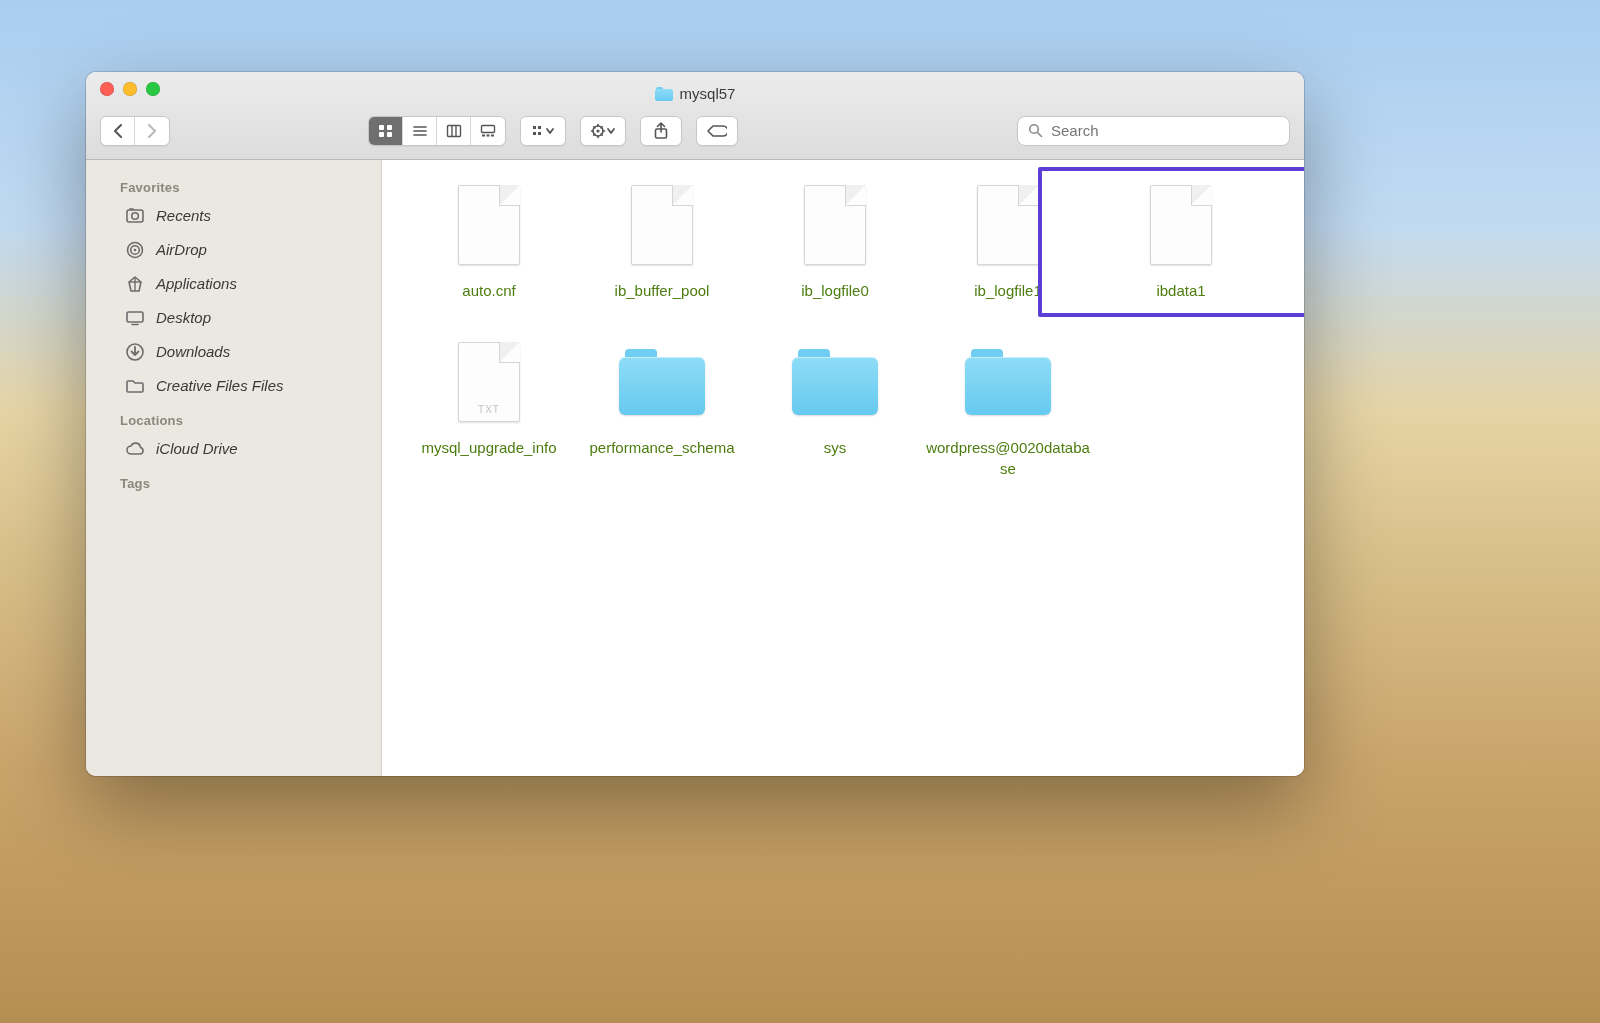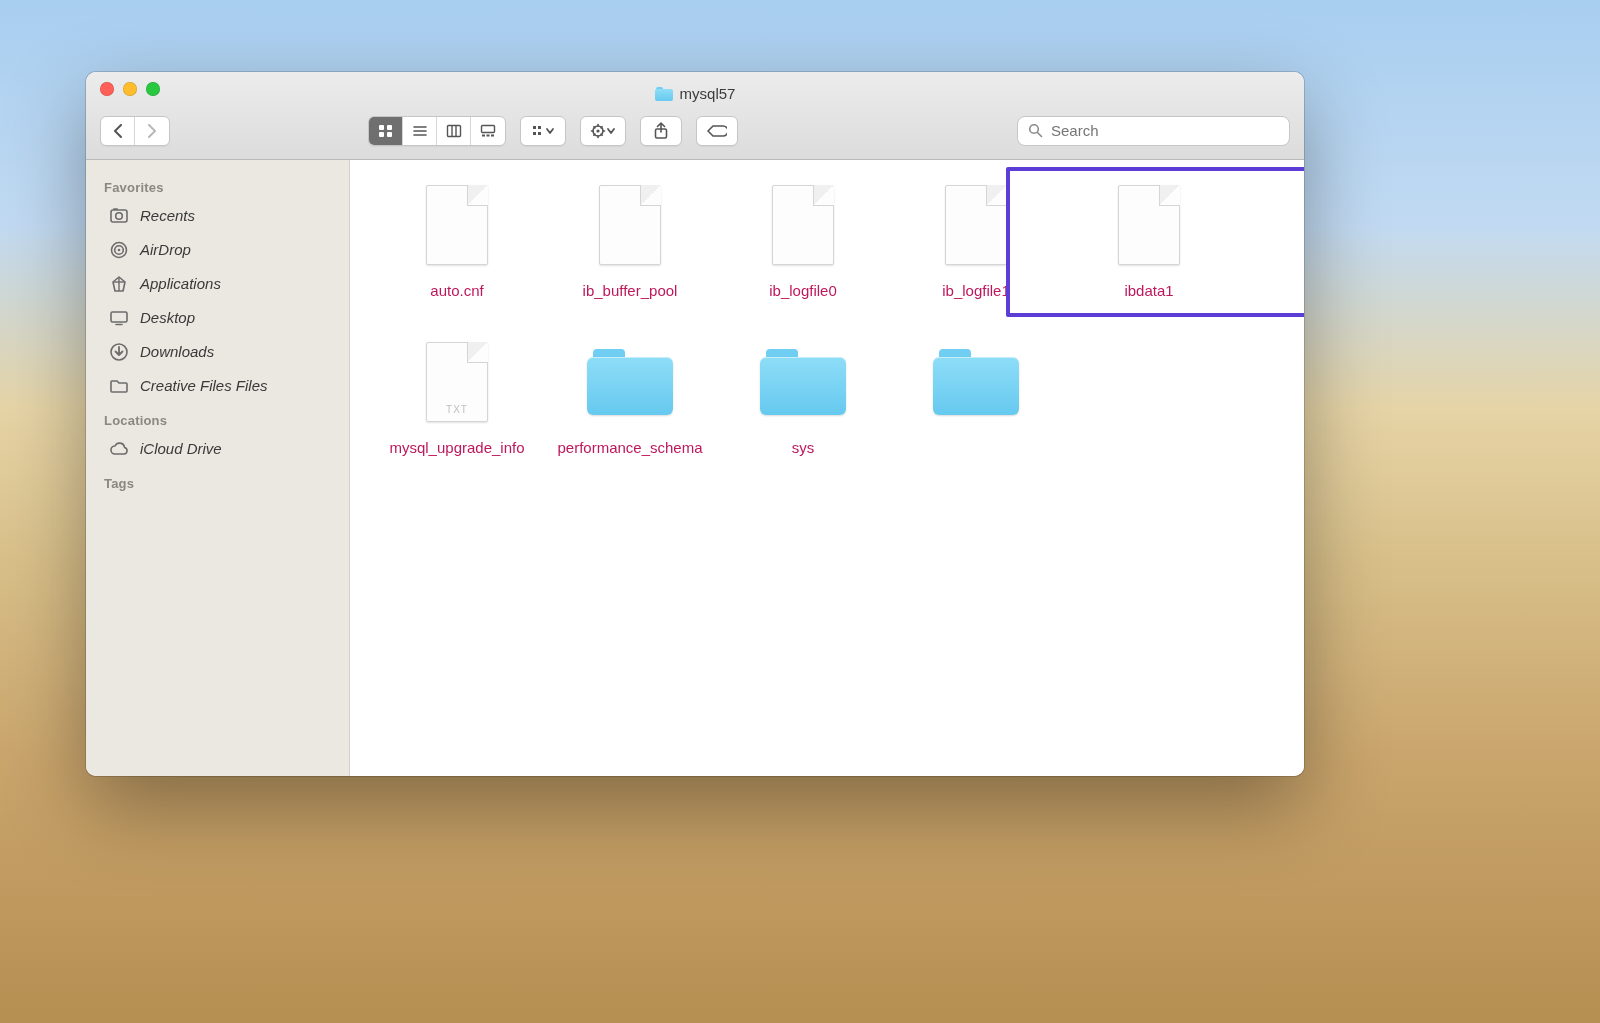--- a/index.html
+++ b/index.html
@@ -52,35 +52,35 @@
   .searchbox{
     flex:1; max-width:380px; margin-left:auto; height:30px;
     background:#fff; border:1px solid #c6c6c6; border-radius:8px;
     display:flex; align-items:center; padding:0 10px; gap:8px; color:#8a8a8a;
   }
   .searchbox input{ border:none; outline:none; font-size:15px; flex:1; color:#333; background:transparent;}
   .spacer{flex:1;}
 
   .body { flex:1; display:flex; }
   .sidebar {
-    width: 264px; background:#ebe8e1; border-right:1px solid #d5d2ca;
-    padding: 10px 0 0 0; font-size:15px; color:#393939;
+    width: 296px; background:#ebe8e1; border-right:1px solid #d5d2ca;
+    padding: 10px 0 0 16px; font-size:15px; color:#393939;
   }
   .sb-header{ padding: 4px 18px; color:#8a887f; font-size:13px; font-weight:600; letter-spacing:.2px; margin-top:6px;}
   .sb-item{ display:flex; align-items:center; gap:10px; padding:5px 18px 5px 22px; line-height:24px; cursor:default;font-style:italic;}
   .sb-icon{ width:22px; height:20px; display:flex; align-items:center; justify-content:center; color:#6c6c6c;}
   svg{display:block;}
 
   .content {
     flex:1; background:#fff; padding: 18px 22px; position:relative; overflow:auto;
   }
   .grid { display:grid; grid-template-columns: repeat(5, 170px); gap: 34px 3px;}
   .item { width:170px; display:flex; flex-direction:column; align-items:center; text-align:center; cursor:default;}
   .iconwrap{ width:86px; height:94px; display:flex; align-items:center; justify-content:center; position:relative;}
-  .label{ font-size:15px; color:#be185d; margin-top:8px; line-height:21px; max-width:168px; word-break:break-word;}
+  .label{ font-size:15px; color:#4d7c0f; margin-top:8px; line-height:21px; max-width:168px; word-break:break-word;}
 
   
   .fileicon{ width:62px; height:80px; background:#fdfdfd; border:1px solid #d5d5d5; border-radius:2px; position:relative; box-shadow: 0 1px 2px rgba(0,0,0,.12);}
   .fileicon::before{ content:""; position:absolute; top:-1px; right:-1px; width:20px; height:20px;
     background: linear-gradient(135deg, #f0f0f0 0 50%, #fdfdfd 50% 100%);
     border-left:1px solid #d5d5d5; border-bottom:1px solid #d5d5d5; border-top-right-radius:2px;}
   .fileicon.txt::after{ content:"TXT"; position:absolute; bottom:6px; left:0; right:0; text-align:center; font-size:10px; color:#bfbfbf; letter-spacing:1px;}
 
   
   .foldericon{ width:86px; height:66px; position:relative;}
@@ -359,19 +359,20 @@
             </div>
             <div class="label">sys</div>
           </div>
           <div class="item">
             <div class="iconwrap">
               <div class="foldericon">
                 <div class="tab"></div>
                 <div class="body"></div>
               </div>
             </div>
+            <div class="label">wordpress@0020database</div>
           </div>
         </div>
       <div class="annot" style="left: 656px; top: 7px; width: 307px; height: 150px;"></div>
     </div>
   </div>
 
 </div>
 
 </body></html>

